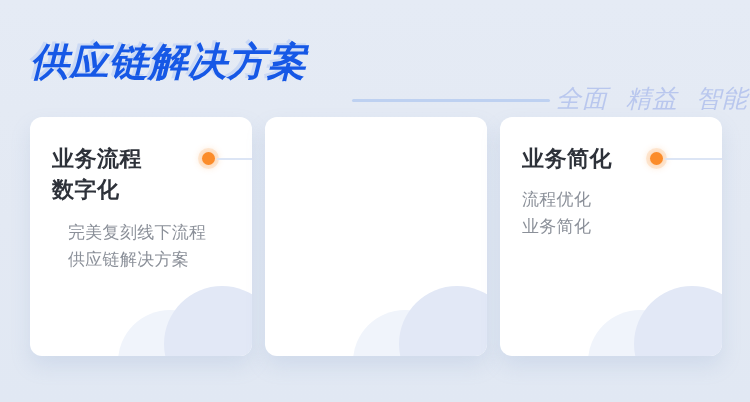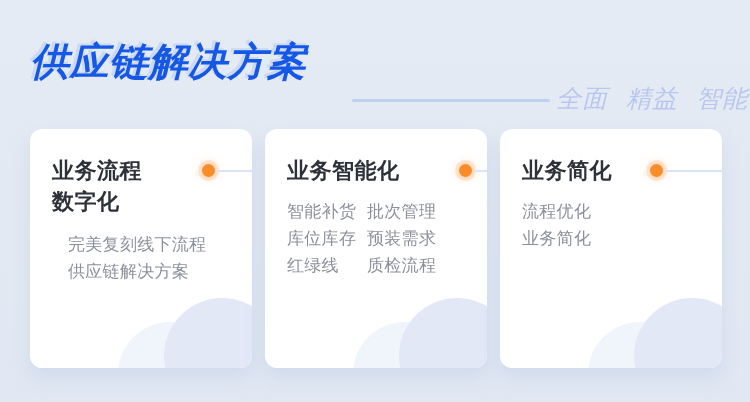--- a/index.html
+++ b/index.html
@@ -66,21 +66,21 @@
     color: #b9c7ee;
     letter-spacing: 1px;
     white-space: nowrap;
   }
   .header-tags .tag + .tag { margin-left: 10px; }
 
   
   .cards {
     position: absolute;
     left: 0;
-    top: 129px;
+    top: 117px;
     width: 684px;
     height: 240px;
   }
 
   .card {
     position: absolute;
     top: 0;
     width: 222px;
     height: 239px;
     background: #ffffff;
@@ -217,40 +217,20 @@
           <div class="line-row">
             <span class="col-a">供应链解决方案</span>
           </div>
         </div>
       </div>
     </div>
 
     <div class="card c2">
       <div class="deco deco-small"></div>
       <div class="deco deco-big"></div>
-      <div class="card-body">
-        <div class="card-title-row">
-          <h3 class="card-title">业务智能化</h3>
-          <div class="dot-wrap">
-            <span class="dot"></span>
-            <span class="dot-line"></span>
-          </div>
-        </div>
-        <div class="card-lines">
-          <div class="line-row">
-            <span class="col-a">智能补货</span><span class="col-b">批次管理</span>
-          </div>
-          <div class="line-row">
-            <span class="col-a">库位库存</span><span class="col-b">预装需求</span>
-          </div>
-          <div class="line-row">
-            <span class="col-a">红绿线</span><span class="col-b">质检流程</span>
-          </div>
-        </div>
-      </div>
     </div>
 
     <div class="card c3">
       <div class="deco deco-small"></div>
       <div class="deco deco-big"></div>
       <div class="card-body">
         <div class="card-title-row">
           <h3 class="card-title">业务简化</h3>
           <div class="dot-wrap">
             <span class="dot"></span>

